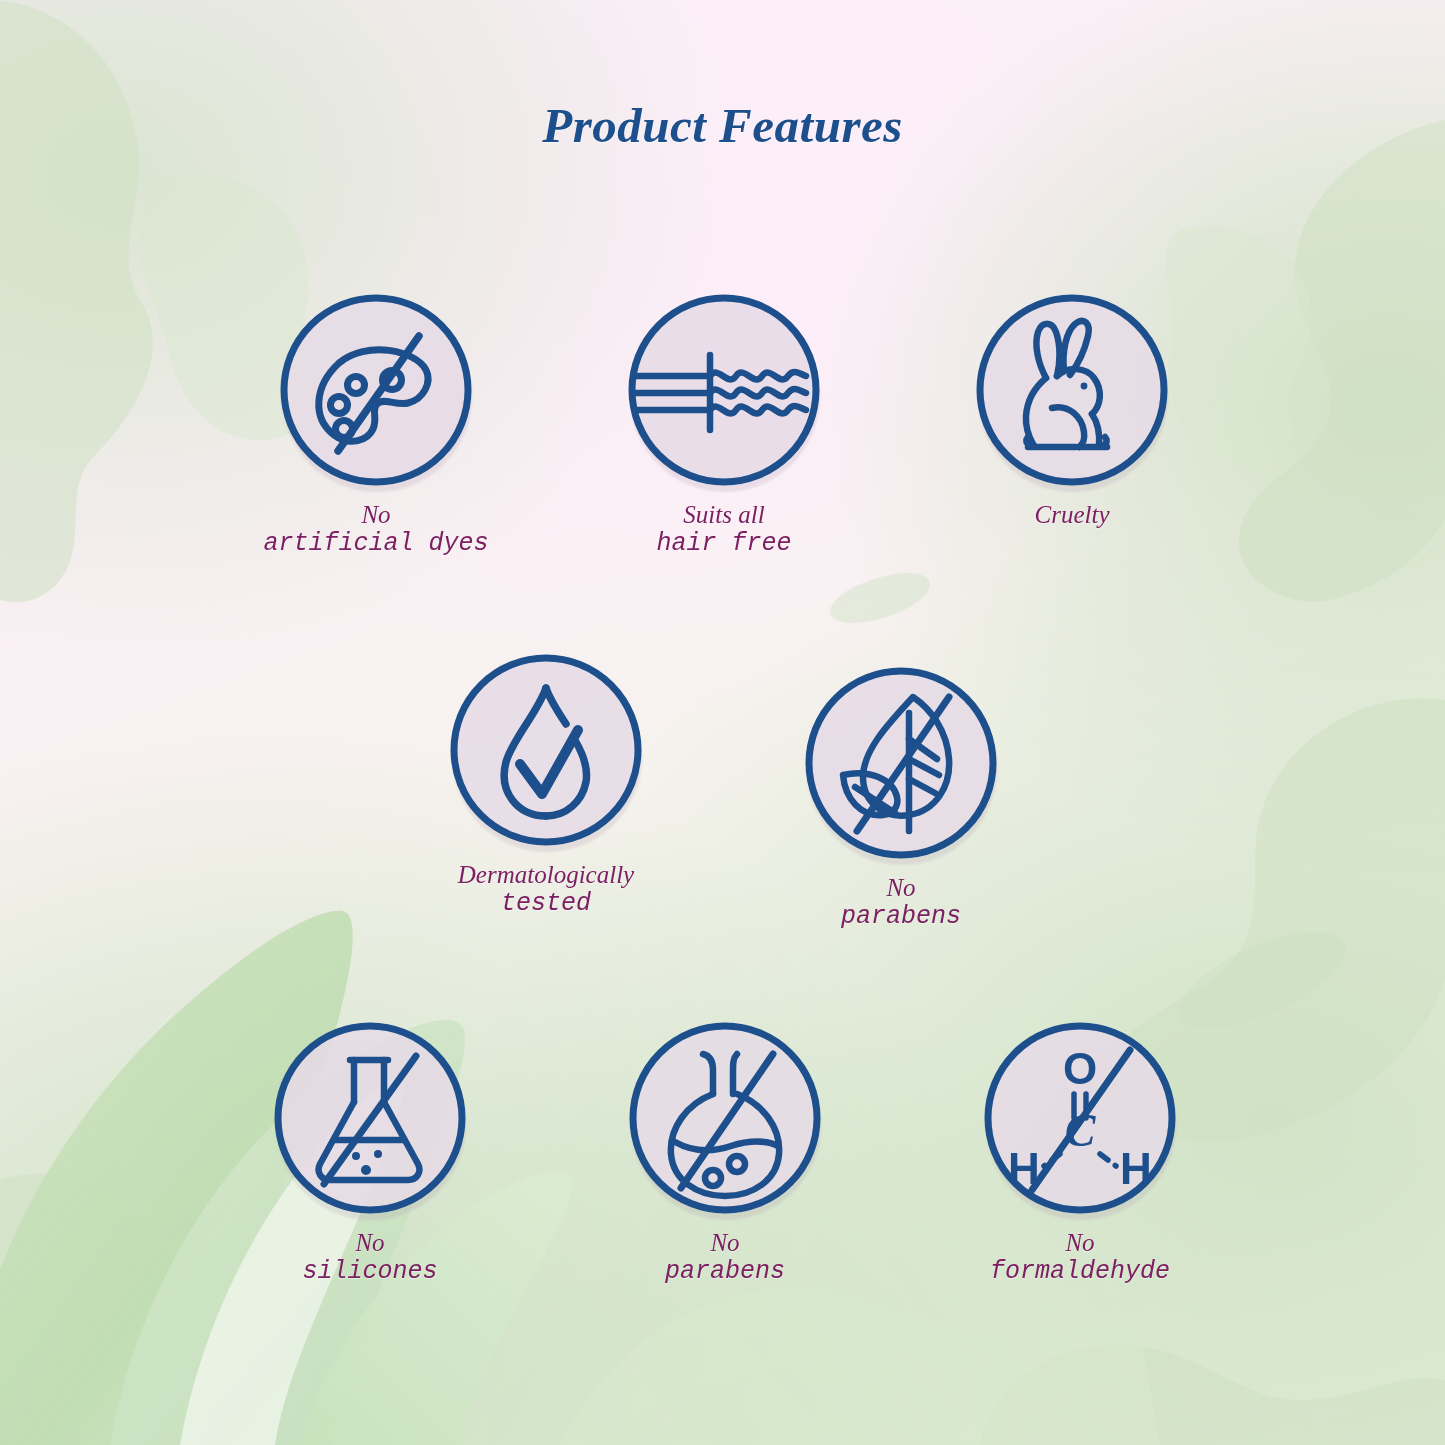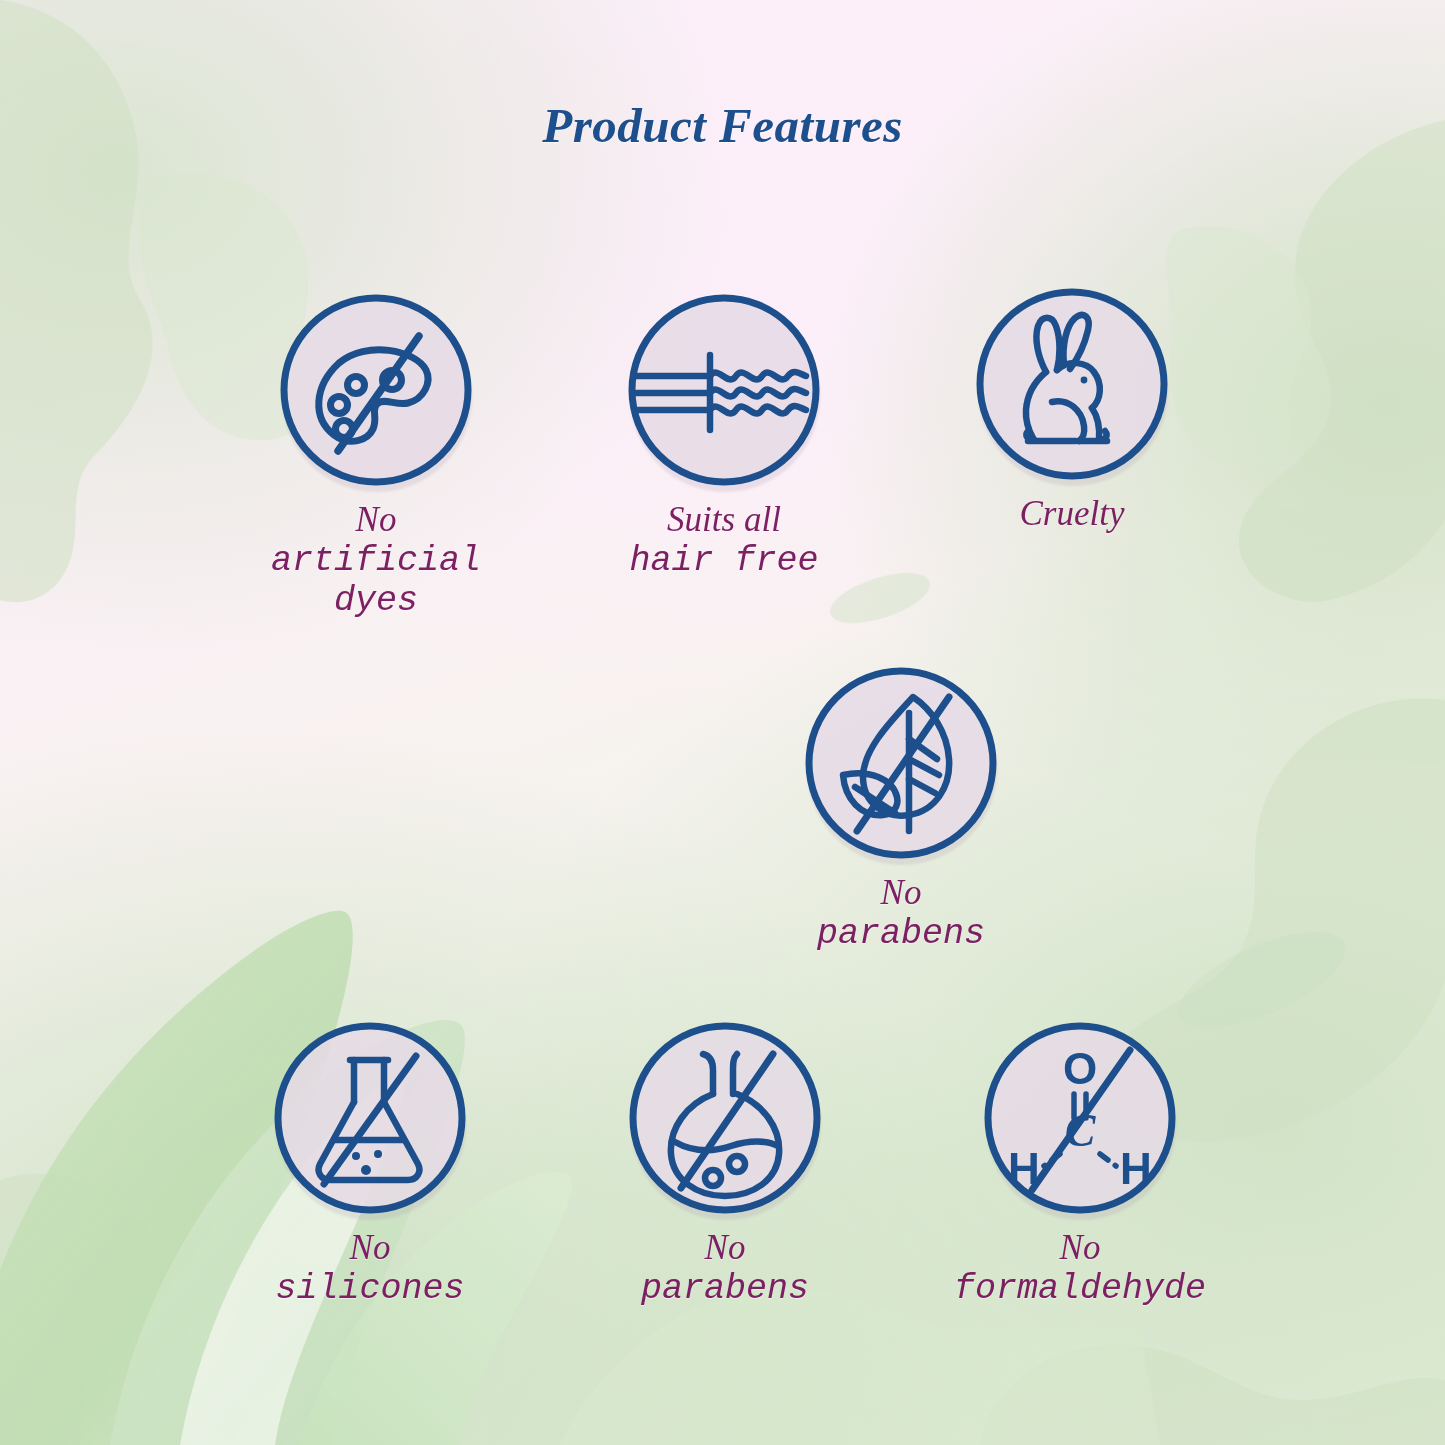--- a/index.html
+++ b/index.html
@@ -73,21 +73,21 @@
     filter: blur(1px);
   }
   .badge svg {
     position: absolute;
     left: 0;
     top: 0;
     display: block;
   }
   .label {
     margin-top: 10px;
-    font-size: 35px;
+    font-size: 25px;
     font-style: italic;
     line-height: 1.16;
     color: #7c2063;
     text-shadow: 0 1px 0 rgba(255,255,255,0.45);
   }
   .label .l2 { display: block; font-family: Liberation Mono, monospace; }
 </style>
 </head>
 <body>
 
@@ -203,21 +203,21 @@
           <path d="M86,120 C94,108 104,132 112,120 C120,108 130,132 138,120 C146,108 156,132 164,120 C170,112 176,118 182,120"></path>
         </g>
       </svg>
     </div>
     <div class="label">
       <span>Suits all</span>
       <span class="l2">hair free</span>
     </div>
   </div>
 
-  <div class="feature" style="left:922px; top:284px;">
+  <div class="feature" style="left:922px; top:290px;">
     <div class="badge">
       <div class="badge-shadow"></div>
       <svg width="200" height="200" viewBox="0 0 200 200" xmlns="http://www.w3.org/2000/svg">
         <circle cx="100" cy="100" r="92" fill="#e8dde8" opacity="0.85"></circle>
         <circle cx="100" cy="100" r="92" fill="none" stroke="#1d4f8c" stroke-width="7"></circle>
         <g fill="none" stroke="#1d4f8c" stroke-width="6.5" stroke-linecap="round" stroke-linejoin="round">
 
           <path d="M74,88 C66,73 62,55 66,42 C70,31 80,31 84,42 C89,56 88,74 85,86"></path>
           <path d="M92,80 C90,62 94,42 103,34 C112,27 119,33 116,46 C112,63 104,77 98,85"></path>
 
@@ -235,20 +235,42 @@
 
           <circle cx="112" cy="96" r="3.4" fill="#1d4f8c" stroke="none"></circle>
         </g>
       </svg>
     </div>
     <div class="label">
       <span>Cruelty</span>
     </div>
   </div>
 
+  <div class="feature" style="left:396px; top:650px;">
+    <div class="badge">
+      <div class="badge-shadow"></div>
+      <svg width="200" height="200" viewBox="0 0 200 200" xmlns="http://www.w3.org/2000/svg">
+        <circle cx="100" cy="100" r="92" fill="#e8dde8" opacity="0.85"></circle>
+        <circle cx="100" cy="100" r="92" fill="none" stroke="#1d4f8c" stroke-width="7"></circle>
+        <g fill="none" stroke="#1d4f8c" stroke-width="7.5" stroke-linecap="round" stroke-linejoin="round">
+
+          <path d="M100,38 C92,62 66,90 60,112 C52,142 72,166 100,166"></path>
+
+          <path d="M100,38 C104,50 112,62 120,74"></path>
+          <path d="M130,92 C138,106 142,120 140,132 C136,152 120,166 100,166"></path>
+
+          <path d="M74,114 L96,144 L132,80" stroke-width="10"></path>
+        </g>
+      </svg>
+    </div>
+    <div class="label">
+      <span>Dermatologically</span>
+      <span class="l2">tested</span>
+    </div>
+  </div>
 
   <div class="feature" style="left:751px; top:663px;">
     <div class="badge">
       <div class="badge-shadow"></div>
       <svg width="200" height="200" viewBox="0 0 200 200" xmlns="http://www.w3.org/2000/svg">
         <circle cx="100" cy="100" r="92" fill="#e8dde8" opacity="0.85"></circle>
         <circle cx="100" cy="100" r="92" fill="none" stroke="#1d4f8c" stroke-width="7"></circle>
         <g fill="none" stroke="#1d4f8c" stroke-width="6.5" stroke-linecap="round" stroke-linejoin="round">
 
           <path d="M112,34 C86,62 62,88 62,114 C62,140 84,156 108,152

